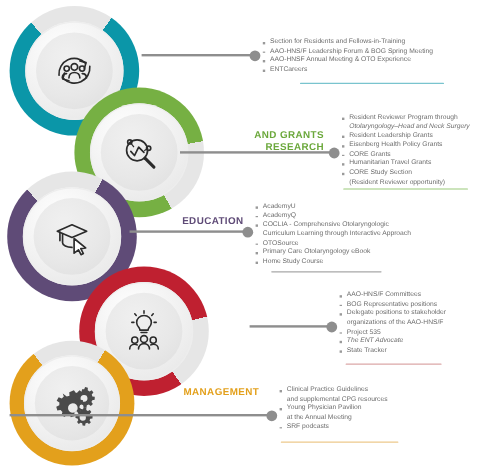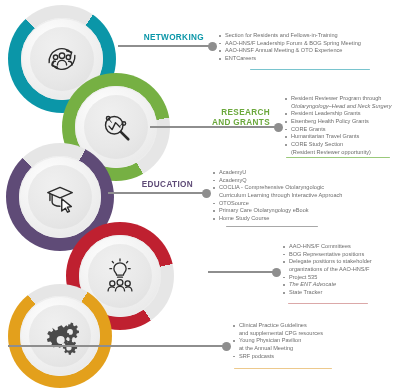--- a/index.html
+++ b/index.html
@@ -103,21 +103,20 @@
             <path d="M35 30.5c0-2.4-1.6-4-3.9-4" stroke-linecap="round"></path>
           </svg>
         </span>
       </div>
     </div>
   </div>
 
   <div class="connector" style="left:118px;top:45px;width:94px;"></div>
   <div class="connector-dot" style="left:208px;top:41.5px;"></div>
 
-  <div class="cat-label" style="left:126px;top:33px;width:78px;color:#0b96a8;">NETWORKING</div>
 
   <div class="items" style="left:218px;top:32px;width:180px;">
     <div class="item">Section for Residents and Fellows-in-Training</div>
     <div class="item">AAO-HNS/F Leadership Forum  &amp; BOG Spring Meeting</div>
     <div class="item">AAO-HNSF Annual Meeting &amp; OTO Experience</div>
     <div class="item">ENTCareers</div>
   </div>
   <div class="rule" style="left:250px;top:69px;width:120px;background:#79c4ce;"></div>
 
   <div class="node" style="left:62px;top:73px;width:108px;height:108px;">
@@ -137,22 +136,22 @@
           </svg>
         </span>
       </div>
     </div>
   </div>
 
   <div class="connector" style="left:150px;top:126px;width:128px;"></div>
   <div class="connector-dot" style="left:274px;top:122.5px;"></div>
 
   <div class="cat-label" style="left:190px;top:108px;width:80px;color:#6ba83b;">
+    <div>AND GRANTS</div>
     <div>RESEARCH</div>
-    <div>AND GRANTS</div>
   </div>
 
   <div class="items" style="left:284px;top:95px;width:120px;">
     <div class="item">Resident Reviewer Program through</div>
     <div class="item cont ital">Otolaryngology–Head and Neck Surgery</div>
     <div class="item">Resident Leadership Grants</div>
     <div class="item">Eisenberg Health Policy Grants</div>
     <div class="item">CORE Grants</div>
     <div class="item">Humanitarian Travel Grants</div>
     <div class="item">CORE Study Section</div>
@@ -173,21 +172,21 @@
             <path d="M26 26l11 9-4.6.7 2.4 4.6-2.2 1.1-2.4-4.6L26 40V26z" fill="#ffffff" stroke-linejoin="round"></path>
           </svg>
         </span>
       </div>
     </div>
   </div>
 
   <div class="connector" style="left:108px;top:192px;width:98px;"></div>
   <div class="connector-dot" style="left:202px;top:188.5px;"></div>
 
-  <div class="cat-label" style="left:119px;top:180px;width:74px;color:#5f4b77;">EDUCATION</div>
+  <div class="cat-label" style="left:129px;top:180px;width:74px;color:#5f4b77;">EDUCATION</div>
 
   <div class="items" style="left:212px;top:169px;width:190px;">
     <div class="item">AcademyU</div>
     <div class="item">AcademyQ</div>
     <div class="item">COCLIA - Comprehensive Otolaryngologic</div>
     <div class="item cont">Curriculum Learning through Interactive Approach</div>
     <div class="item">OTOSource</div>
     <div class="item">Primary Care Otolaryngology eBook</div>
     <div class="item">Home Study Course</div>
   </div>
@@ -245,20 +244,21 @@
           </svg>
         </span>
       </div>
     </div>
   </div>
 
   <div class="connector" style="left:8px;top:345px;width:218px;"></div>
   <div class="connector-dot" style="left:222px;top:341.5px;"></div>
 
   <div class="cat-label" style="left:128px;top:322px;width:88px;color:#e3a01c;">
+    <div>MANAGEMENT</div>
   </div>
 
   <div class="items" style="left:232px;top:322px;width:160px;">
     <div class="item">Clinical Practice Guidelines</div>
     <div class="item cont">and supplemental CPG resources</div>
     <div class="item">Young Physician Pavilion</div>
     <div class="item cont">at the Annual Meeting</div>
     <div class="item">SRF podcasts</div>
   </div>
   <div class="rule" style="left:234px;top:368px;width:98px;background:#edc98c;"></div>

